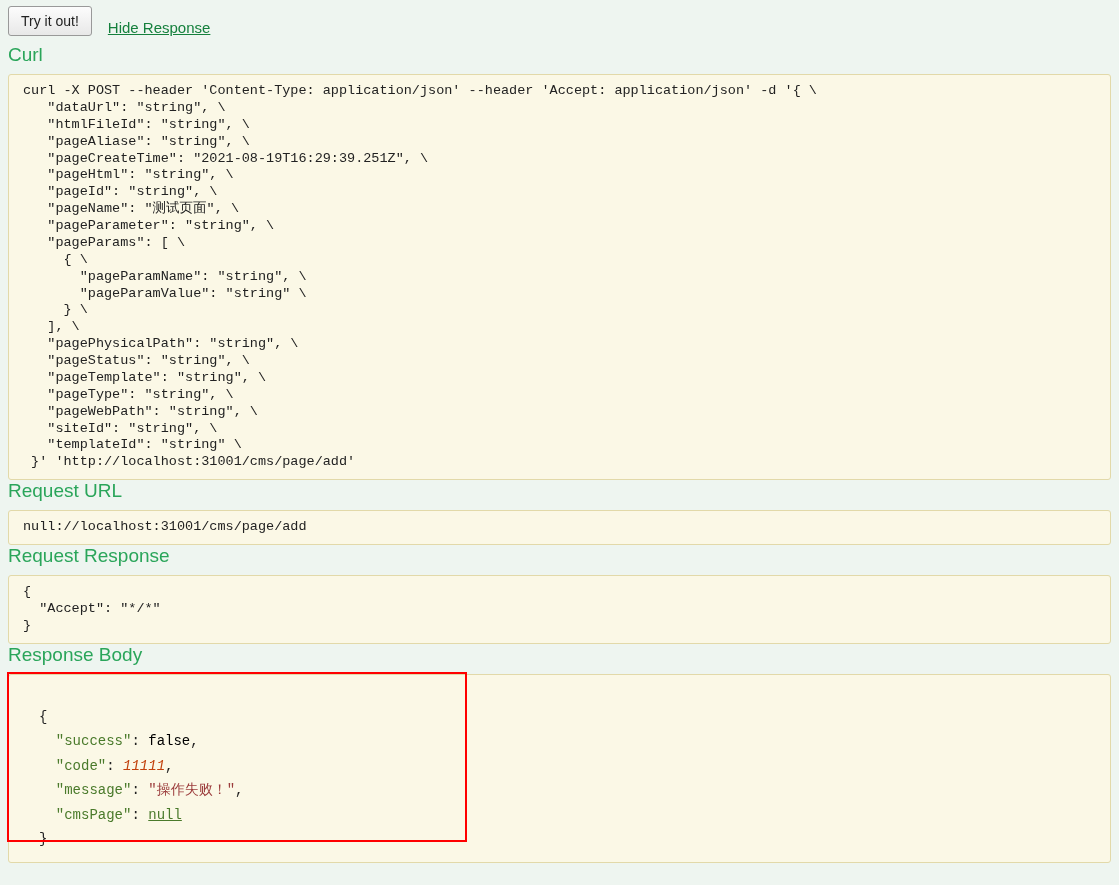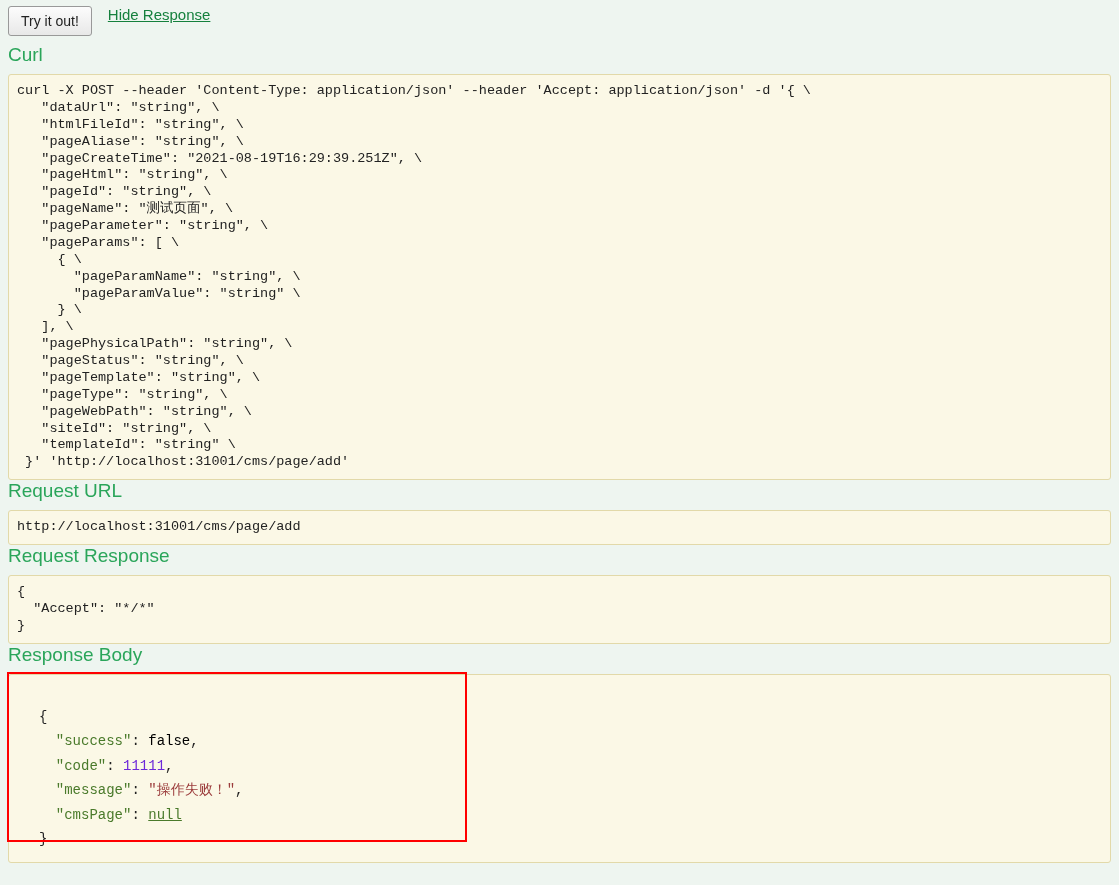--- a/index.html
+++ b/index.html
@@ -5,21 +5,21 @@
   * { box-sizing: border-box; margin: 0; padding: 0; }
   body {
     background: #eef5f0;
     font-family: "Segoe UI", "Microsoft YaHei", Arial, sans-serif;
     padding: 6px 8px;
     width: 1119px;
     position: relative;
   }
   .top-row {
     display: flex;
-    align-items: flex-start;
+    align-items: flex-end;
     gap: 16px;
     margin-bottom: 8px;
   }
   .try-btn {
     background: linear-gradient(#fcfcfc, #e8e8e8);
     border: 1px solid #999;
     border-radius: 3px;
     padding: 6px 12px;
     font-size: 14px;
     cursor: pointer;
@@ -34,21 +34,21 @@
   .section-heading {
     color: #2aa55a;
     font-size: 19px;
     font-weight: 500;
     margin: 0 0 8px 0;
   }
   .code-block {
     background: #fbf8e6;
     border: 1px solid #e2d9a9;
     border-radius: 3px;
-    padding: 8px 8px;
+    padding: 8px 14px;
     font-family: Consolas, "Courier New", monospace;
     font-size: 13.5px;
     line-height: 1.25;
     white-space: pre;
     overflow-x: auto;
     color: #222;
   }
   .response-wrapper { position: relative; }
   .red-box {
     position: absolute;
@@ -65,21 +65,21 @@
     border: 1px solid #e2d9a9;
     border-radius: 3px;
     padding: 30px 30px 10px 30px;
     font-family: Consolas, "Courier New", monospace;
     font-size: 14px;
     line-height: 1.75;
     color: #222;
   }
   .k { color: #4a7a2b; }
   .s { color: #9b3b3b; }
-  .n { color: #6d28d9; }
+  .n { color: #c2410c; font-style: italic; }
   .b { color: #000000; }
   .nu { color: #4a7a2b; text-decoration: underline; }
 </style>
 </head>
 <body>
 
 <div class="top-row">
   <button class="try-btn">Try it out!</button>
   <a class="hide-link">Hide Response</a>
 </div>
@@ -103,21 +103,21 @@
    "pagePhysicalPath": "string", \
    "pageStatus": "string", \
    "pageTemplate": "string", \
    "pageType": "string", \
    "pageWebPath": "string", \
    "siteId": "string", \
    "templateId": "string" \
  }' 'http://localhost:31001/cms/page/add'</pre>
 
 <div class="section-heading">Request URL</div>
-<pre class="code-block">http://localhost:31001/cms/page/add</pre>
+<pre class="code-block">null://localhost:31001/cms/page/add</pre>
 
 <div class="section-heading">Request Response</div>
 <pre class="code-block">{
   "Accept": "*/*"
 }</pre>
 
 <div class="section-heading">Response Body</div>
 <div class="response-wrapper">
   <div class="red-box"></div>
   <div class="response-body">

